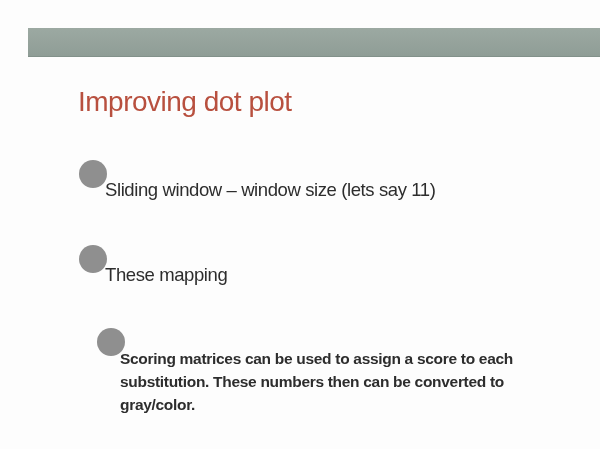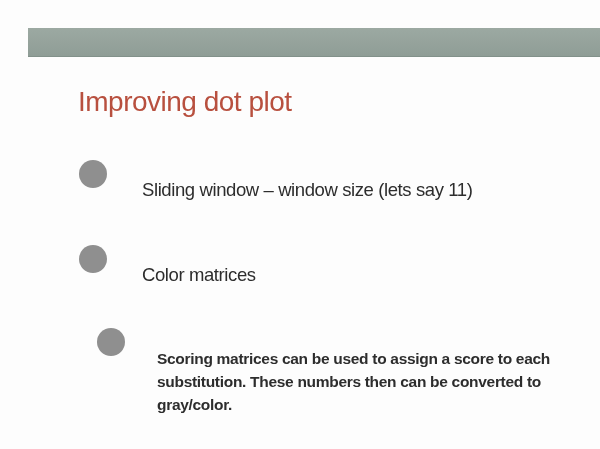--- a/index.html
+++ b/index.html
@@ -42,21 +42,21 @@
   }
   .content {
     position: absolute;
     left: 36px; top: 107px;
     width: 556px;
   }
   .bullet {
     position: relative;
     color: var(--body-text);
   }
-  .bullet .text { white-space: pre-line; display: block; margin-left: 37px; }
+  .bullet .text { white-space: pre-line; display: block; }
   .bullet .marker {
     position: absolute;
     border-radius: 50%;
     background: var(--bullet-marker);
   }
   .l1 {
     font-size: 18.5px;
     letter-spacing: -0.4px;
     line-height: 26px;
     padding-left: 13px;
@@ -79,21 +79,21 @@
 <div class="slide">
   <div class="top-bar"></div>
   <h1 class="title">Improving dot plot</h1>
   <div class="content">
       <div class="bullet l1">
         <span class="marker"></span>
         <span class="text">Sliding window – window size (lets say 11)</span>
       </div>
       <div class="bullet l1">
         <span class="marker"></span>
-        <span class="text">Color matrices</span>
+        <span class="text">These mapping</span>
       </div>
       <div class="bullet l2">
         <span class="marker"></span>
         <span class="text">Scoring matrices can be used to assign a score to each
 substitution. These numbers then can be converted to gray/color.</span>
       </div>
     </div>
 </div>
 
 </body></html>

